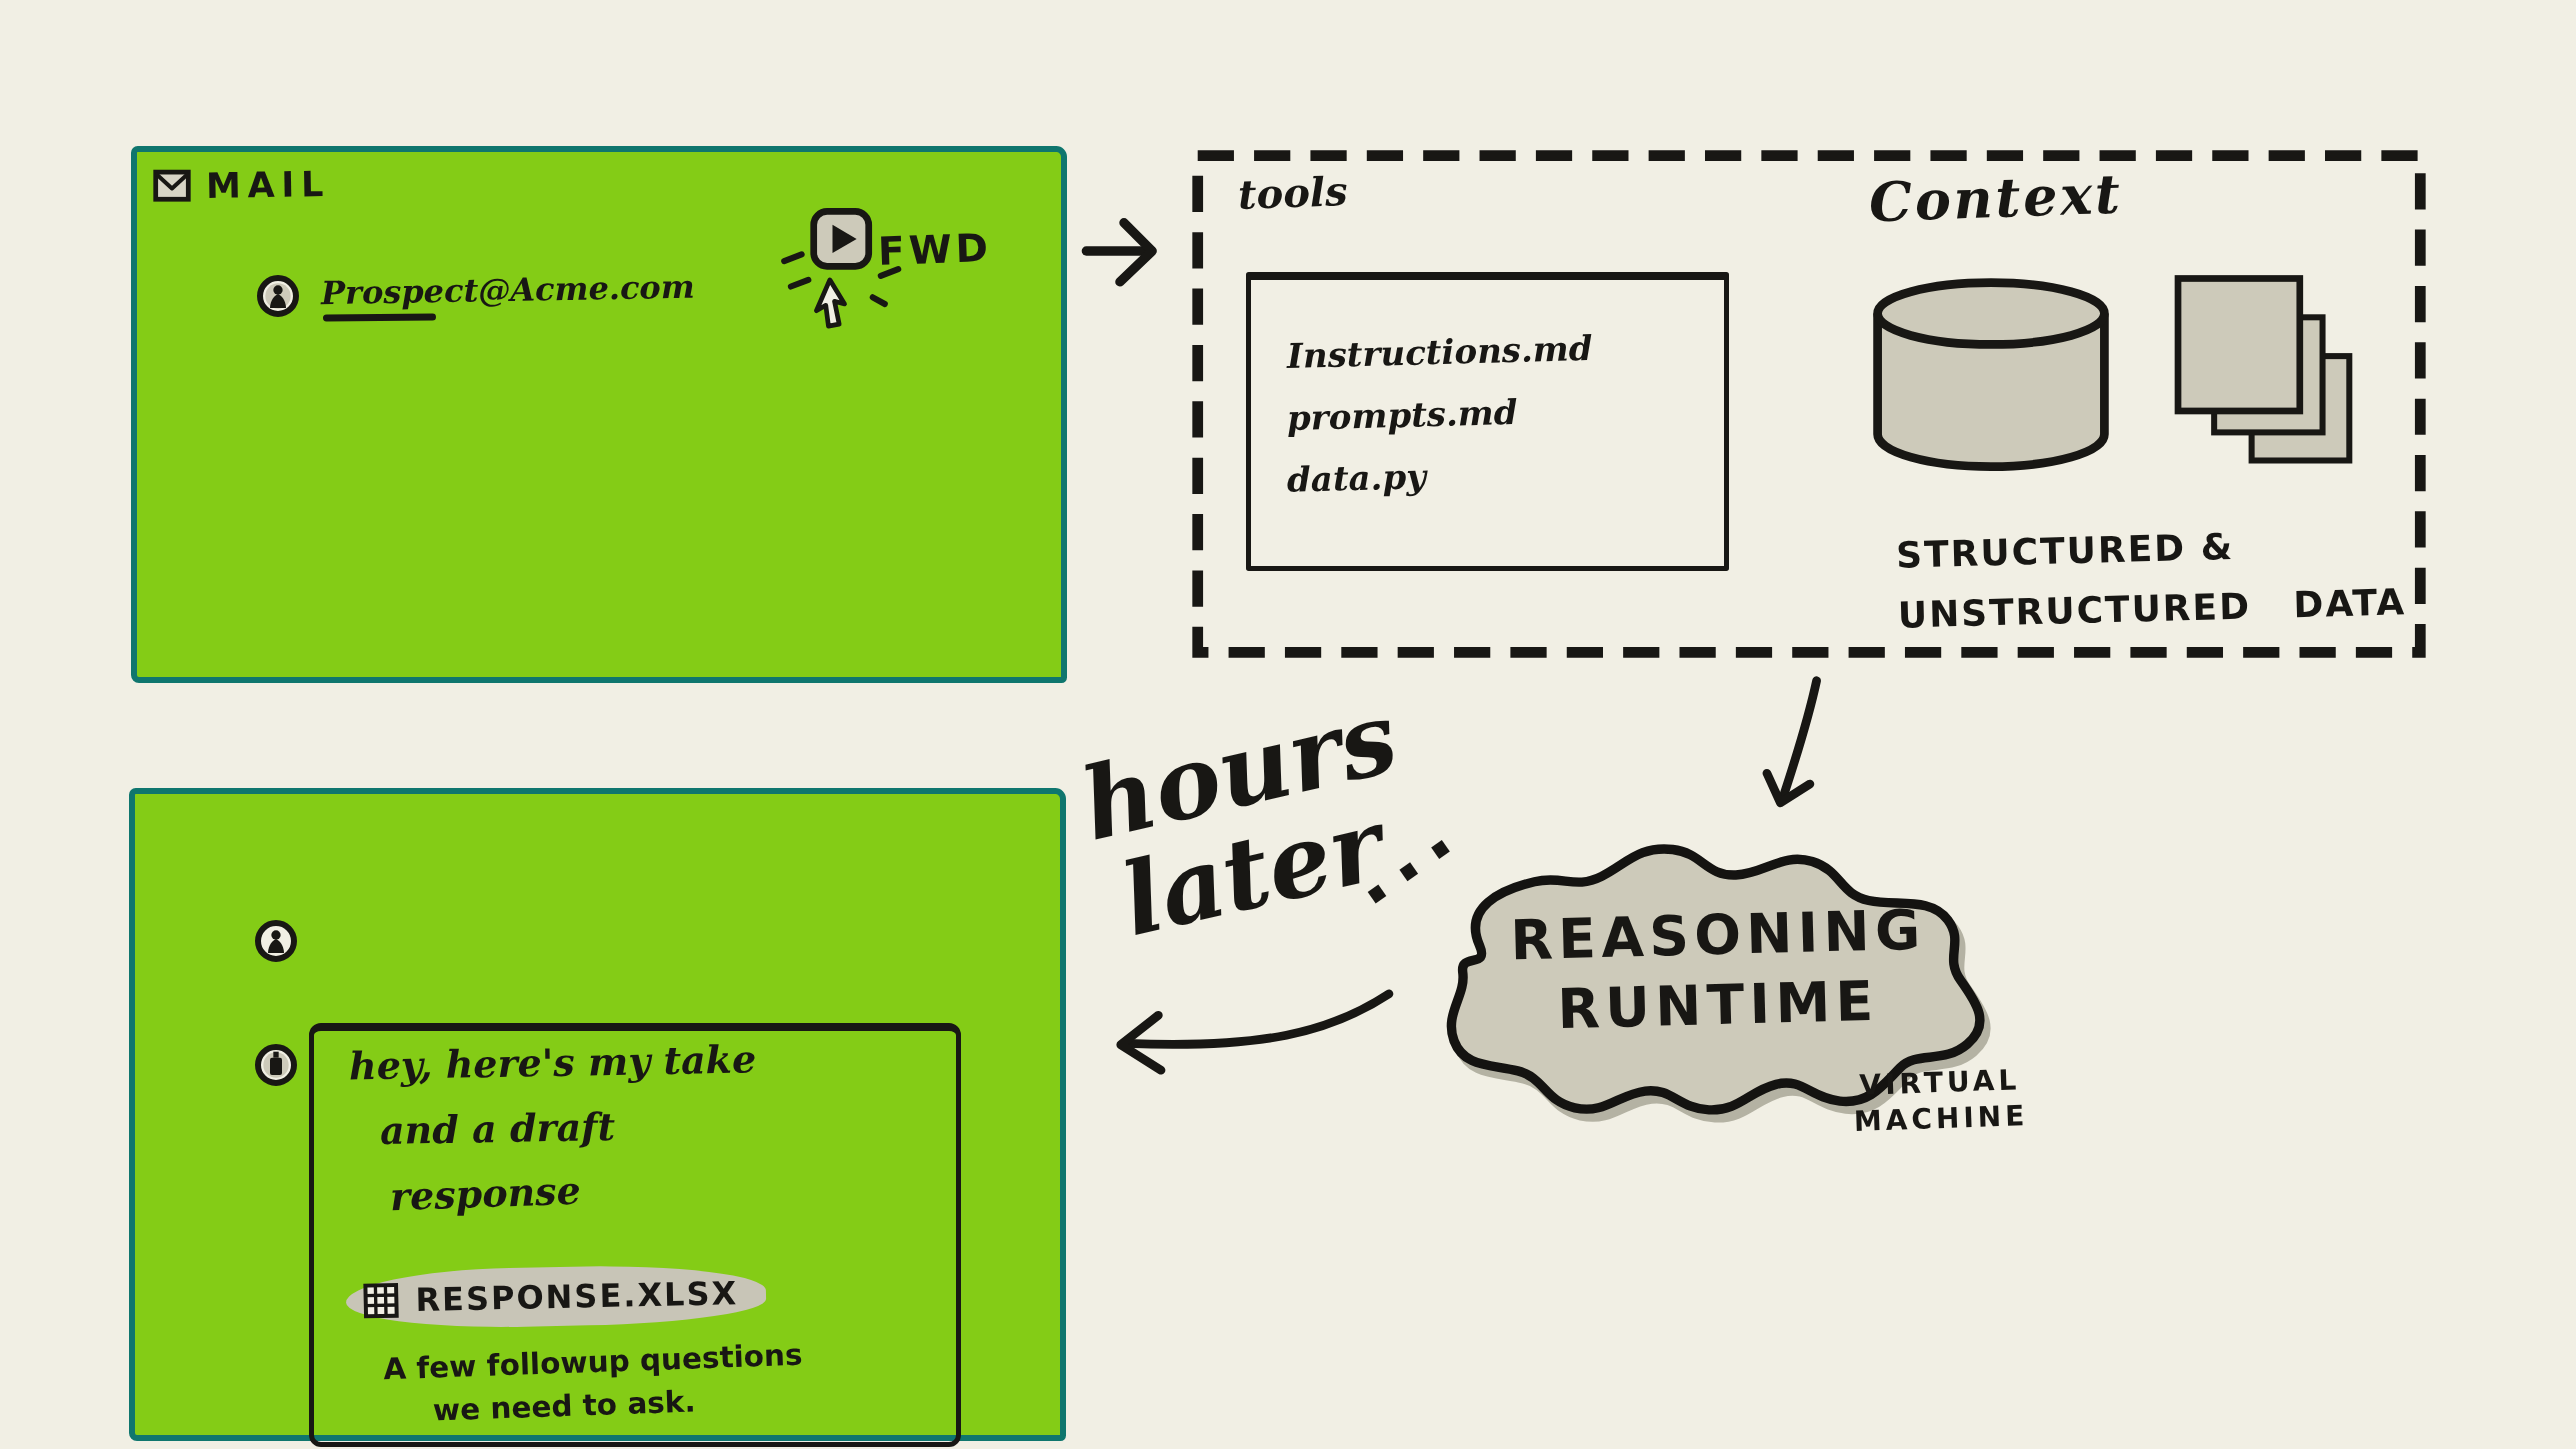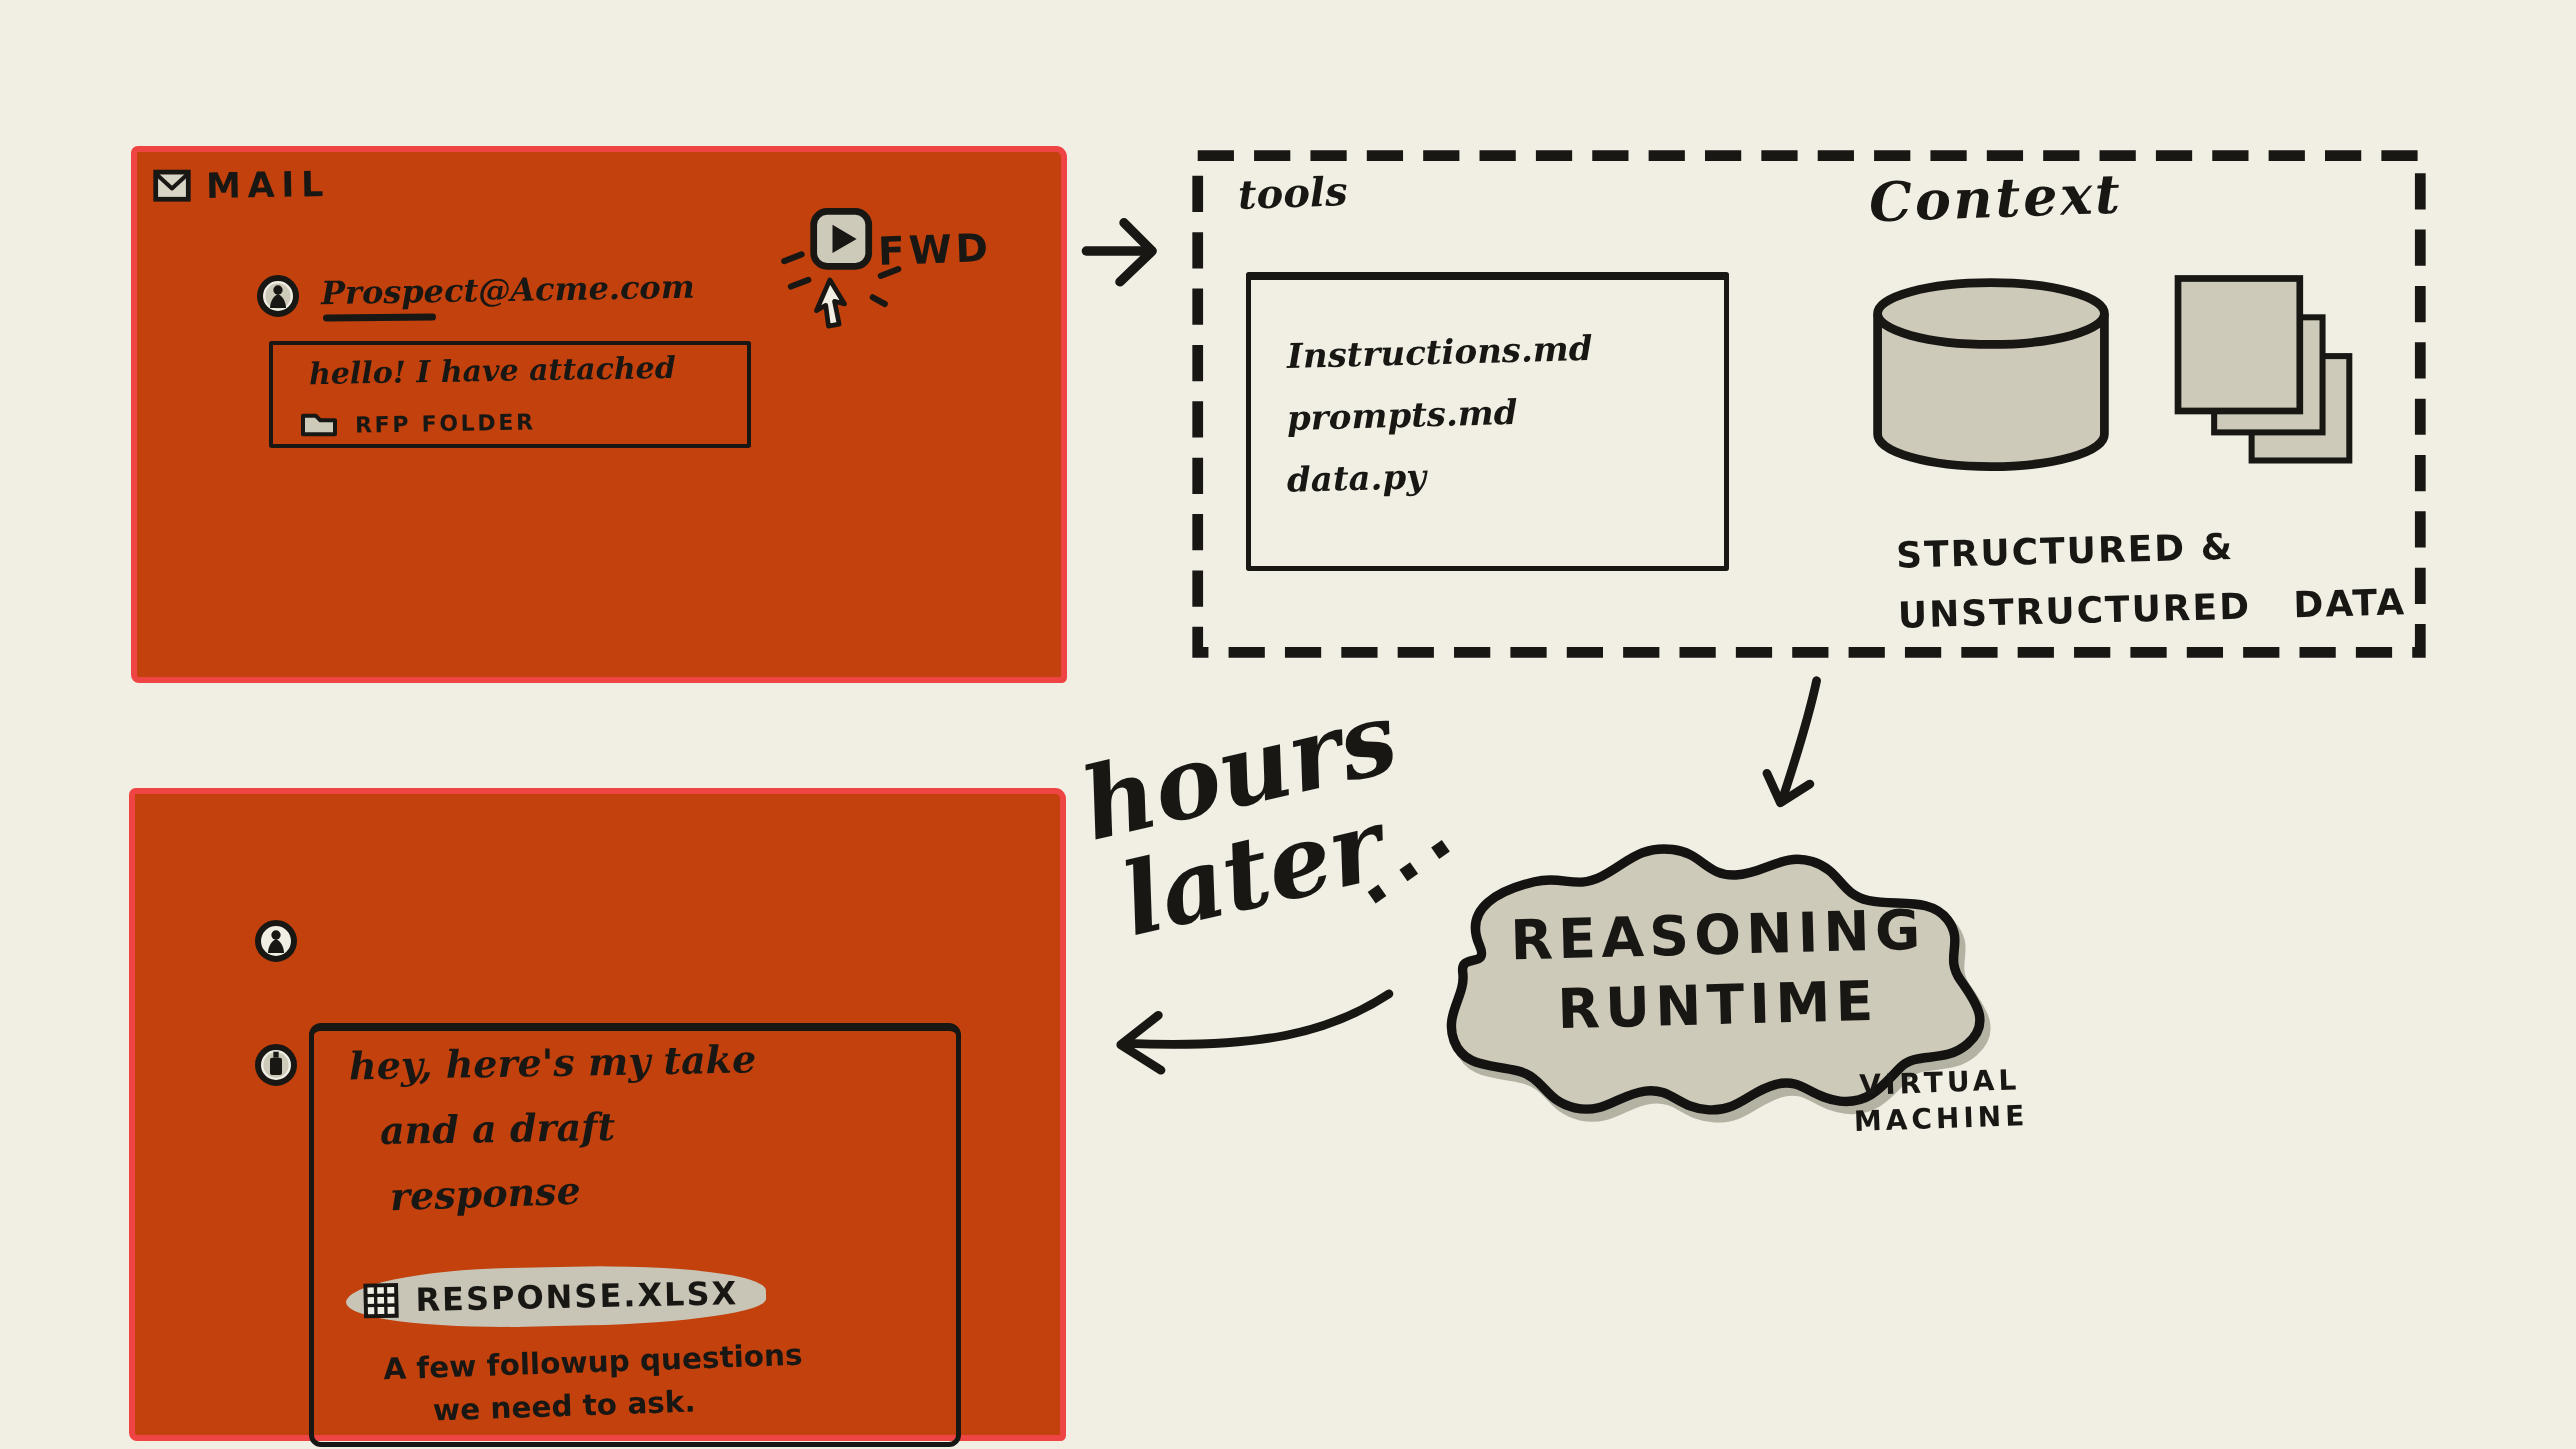--- a/index.html
+++ b/index.html
@@ -3,21 +3,21 @@
 <meta charset="utf-8">
 <style>
   * { box-sizing: border-box; margin: 0; padding: 0; }
   html, body { width: 2576px; height: 1449px; overflow: hidden; }
   body { background: #f1efe4; font-family: "DejaVu Sans", sans-serif; color: #181714; }
   #canvas { position: relative; width: 2576px; height: 1449px; background: #f1efe4; }
 
   .abs { position: absolute; }
   svg { display: block; }
 
-  .window { position: absolute; border: 6px solid #ef4444; border-radius: 6.7px 10.7px 5.4px 8px; background: #c2410c; }
+  .window { position: absolute; border: 6px solid #0f766e; border-radius: 6.7px 10.7px 5.4px 8px; background: #84cc16; }
   .mail-window  { left: 131px; top: 146px;  width: 936px; height: 537px; }
   .reply-window { left: 129px; top: 788px; width: 937px; height: 653px; }
 
   .hand-print { font-family: "DejaVu Sans", sans-serif; font-weight: 700; }
   .hand-script { font-family: "DejaVu Serif", serif; font-style: italic; font-weight: 600; }
 
   .titlebar { position: absolute; left: 16px; top: 13.4px; display: flex; align-items: center; gap: 14.8px; }
   .title { font-size: 35px; letter-spacing: 6.7px; transform: rotate(-1deg); }
 
   .fwd-label { position: absolute; left: 741px; top: 75px; font-size: 39px; letter-spacing: 4px; transform: rotate(-2deg); }
@@ -108,29 +108,20 @@
 
     <svg class="sender-row-avatar" width="44" height="44" viewBox="0 0 66 66">
       <circle cx="33" cy="33" r="27" fill="#f1efe4" stroke="#181714" stroke-width="9"></circle>
       <circle cx="33" cy="33" r="19" fill="#cdcaba"></circle>
       <circle cx="33" cy="24" r="7" fill="#181714"></circle>
       <path d="M33,30 C24,34 21,45 21,51 L45,51 C45,45 42,34 33,30 Z" fill="#181714"></path>
     </svg>
     <span class="sender-email hand-script">Prospect@Acme.com</span>
     <div class="email-underline"></div>
 
-    <div class="message-box">
-      <p class="message-line hand-script">hello! I have attached</p>
-      <div class="attachment-row">
-        <svg width="38" height="28" viewBox="0 0 56 42">
-          <path d="M4,10 L23,10 L30,17 L52,17 L52,38 L4,38 Z" fill="#cdcaba" stroke="#181714" stroke-width="6" stroke-linejoin="round"></path>
-        </svg>
-        <span class="attachment-label hand-print">RFP FOLDER</span>
-      </div>
-    </div>
   </section>
 
   <svg class="abs" style="left:1081px; top:216px;" width="94" height="74" viewBox="0 0 140 110">
     <path d="M8,52 H98" fill="none" stroke="#181714" stroke-width="14" stroke-linecap="round"></path>
     <path d="M64,10 L106,52 L58,98" fill="none" stroke="#181714" stroke-width="14" stroke-linecap="round" stroke-linejoin="round"></path>
   </svg>
 
   <section class="context-panel">
     <svg class="abs" style="left:0; top:0;" width="1236" height="510" viewBox="0 0 1842 760">
       <rect x="10" y="10" width="1822" height="740" fill="none" stroke="#181714" stroke-width="16" stroke-dasharray="54 30"></rect>

